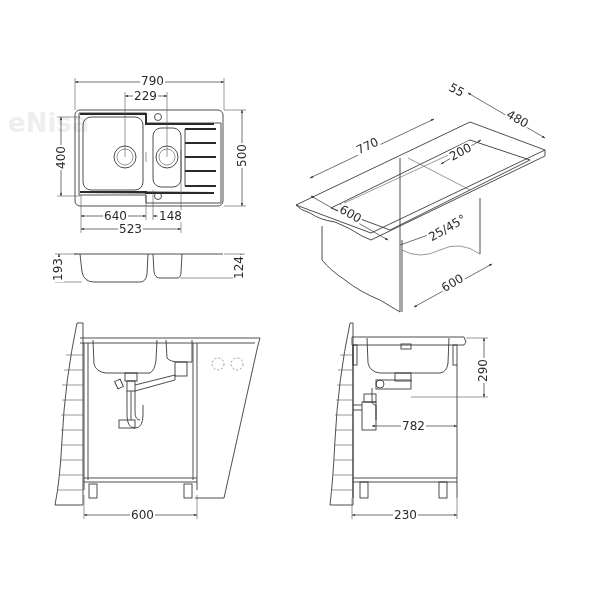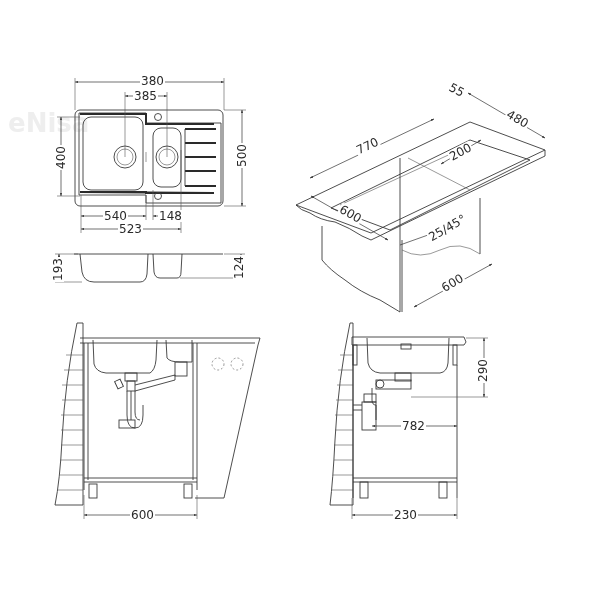--- a/index.html
+++ b/index.html
@@ -204,25 +204,25 @@
     <line x1="484" y1="338" x2="484" y2="397" class="dim" marker-start="url(#arr)" marker-end="url(#arr)"></line>
     <line x1="466" y1="338" x2="488" y2="338" class="thin"></line>
     <line x1="411" y1="397" x2="488" y2="397" class="thin"></line>
     <line x1="372" y1="426" x2="457" y2="426" class="dim" marker-start="url(#arr)" marker-end="url(#arr)"></line>
     <line x1="352" y1="515" x2="457" y2="515" class="dim" marker-start="url(#arr)" marker-end="url(#arr)"></line>
     <line x1="352" y1="498" x2="352" y2="519" class="thin"></line>
     <line x1="457" y1="498" x2="457" y2="519" class="thin"></line>
   </g>
 </svg>
 
-<span class="lbl" style="left:140px;top:75px;">380</span>
-<span class="lbl" style="left:133px;top:90px;">385</span>
+<span class="lbl" style="left:140px;top:75px;">790</span>
+<span class="lbl" style="left:133px;top:90px;">229</span>
 <span class="lbl" style="left:236px;top:142px;transform:rotate(-90deg);transform-origin:left top;top:168px;">500</span>
 <span class="lbl" style="left:55px;top:170px;transform:rotate(-90deg);transform-origin:left top;">400</span>
-<span class="lbl" style="left:103px;top:210px;">540</span>
+<span class="lbl" style="left:103px;top:210px;">640</span>
 <span class="lbl" style="left:158px;top:210px;">148</span>
 <span class="lbl" style="left:118px;top:223px;">523</span>
 
 <span class="lbl" style="left:52px;top:282px;transform:rotate(-90deg);transform-origin:left top;">193</span>
 <span class="lbl" style="left:233px;top:280px;transform:rotate(-90deg);transform-origin:left top;">124</span>
 
 <span class="lbl" style="left:355px;top:140px;transform:rotate(-25deg);">770</span>
 <span class="lbl" style="left:448px;top:84px;transform:rotate(28deg);">55</span>
 <span class="lbl" style="left:505px;top:113px;transform:rotate(30deg);">480</span>
 <span class="lbl" style="left:448px;top:146px;transform:rotate(-28deg);">200</span>

